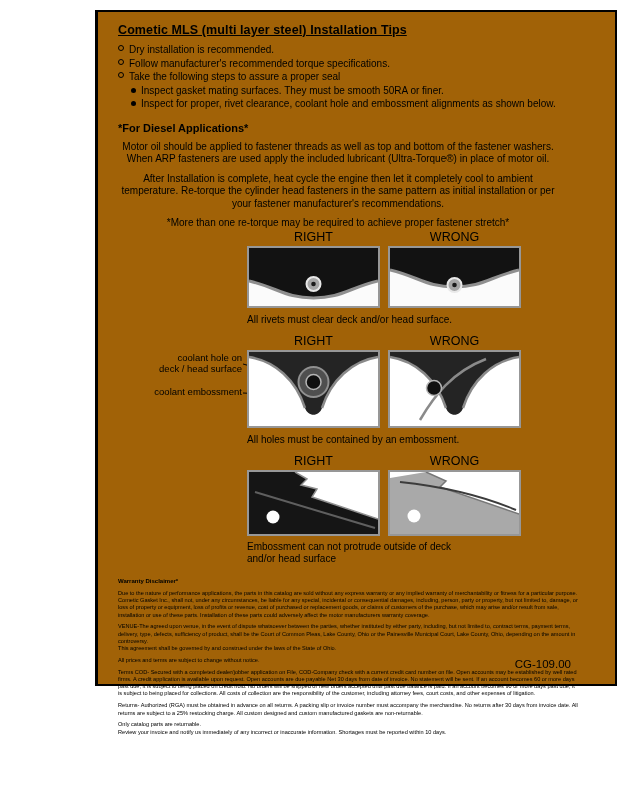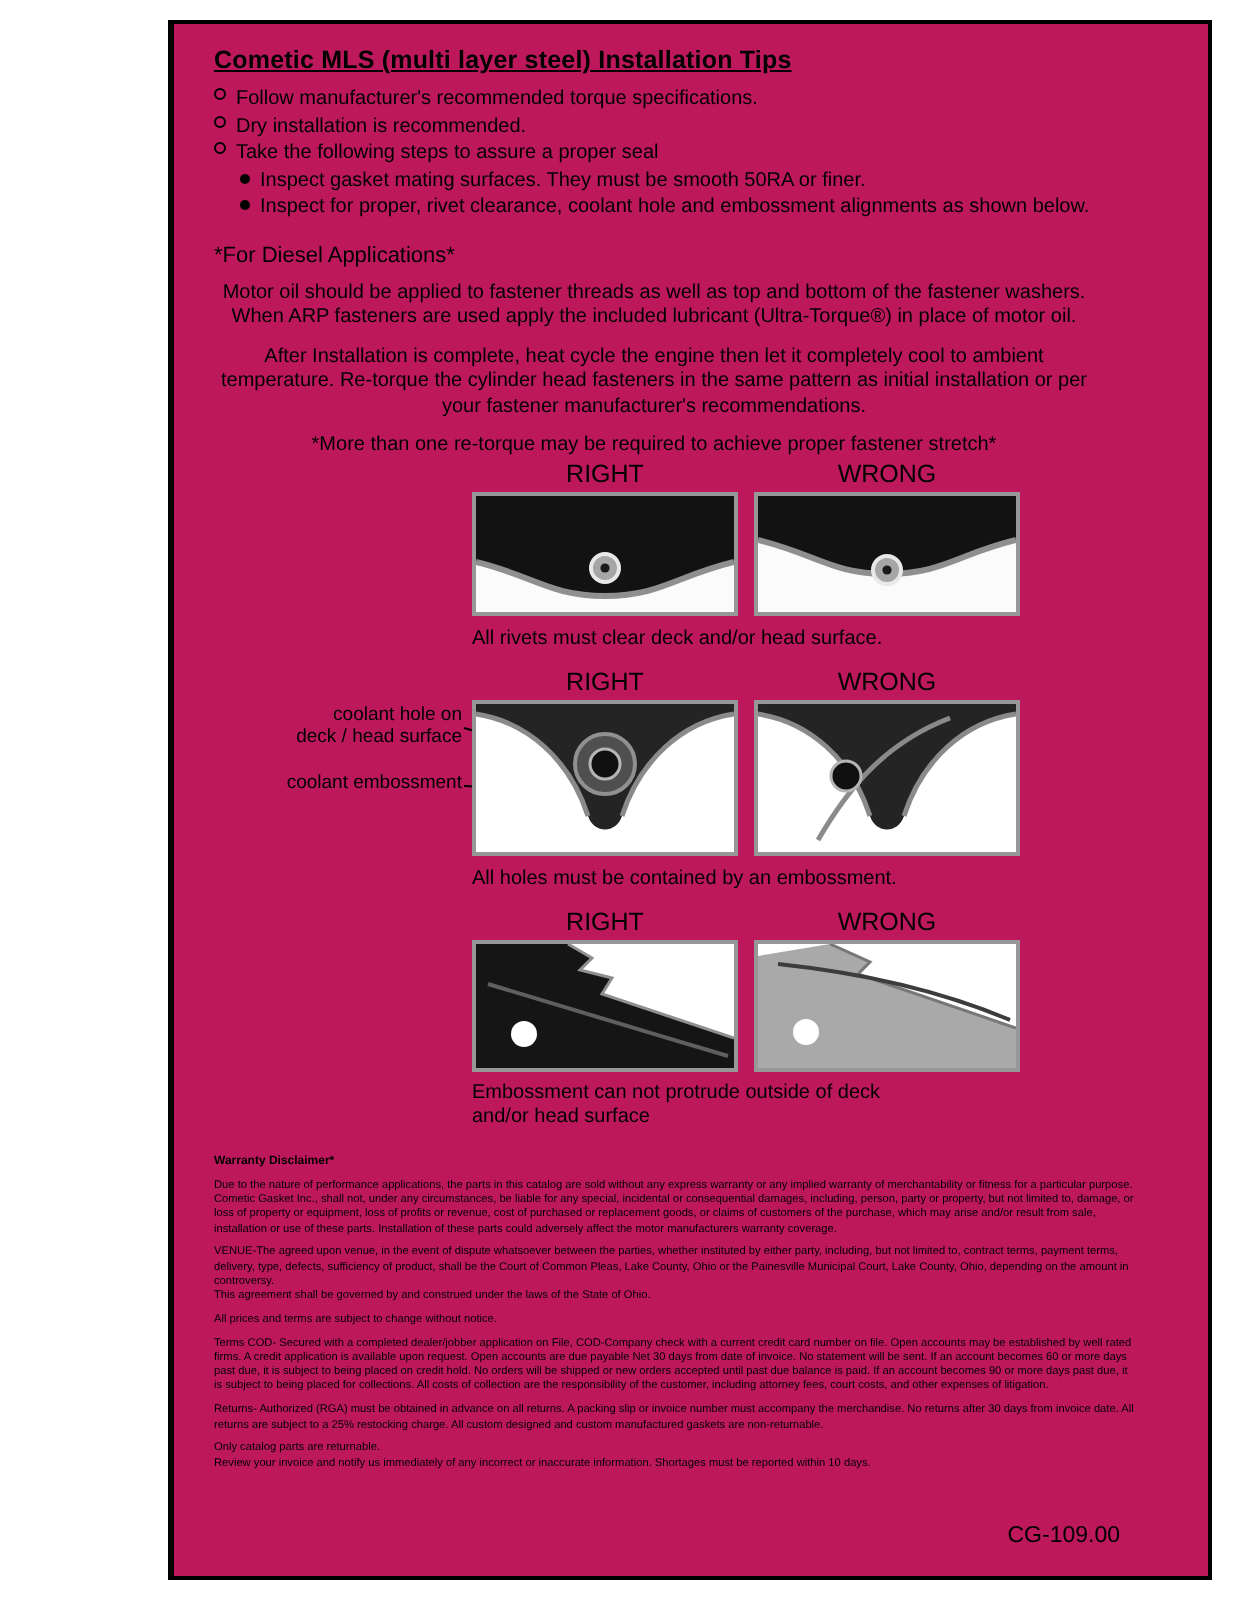--- a/index.html
+++ b/index.html
@@ -1,35 +1,35 @@
 <!DOCTYPE html>
 <html><head>
 <meta charset="utf-8">
 <style>
   html,body{margin:0;padding:0;}
   body{
     width:618px;height:800px;background:#ffffff;color:#000;
     font-family:"Liberation Sans", sans-serif;position:relative;overflow:hidden;
   }
   .frame{
-    position:absolute;left:84px;top:10px;width:522px;height:780px;
-    box-sizing:border-box;background:#be185d;
+    position:absolute;left:95px;top:10px;width:522px;height:676px;
+    box-sizing:border-box;background:#a16207;
     border:2px solid #000;border-left:3px solid #000;
   }
   .title{
     margin:11px 0 7px 20px;font-size:12.5px;font-weight:bold;
     text-decoration:underline;letter-spacing:.1px;
   }
   ul.tips{list-style:none;margin:0 0 0 20px;padding:0;font-size:10px;line-height:1.25;}
   ul.tips>li{margin:0 0 1px 0;}
   ul.subtips{list-style:none;margin:1px 0 0 13px;padding:0;}
   ul.subtips>li{margin:0 0 1px 0;}
   .bullet-hollow{display:inline-block;width:4px;height:4px;border:1px solid #000;border-radius:50%;margin-right:5px;vertical-align:2px;}
   .bullet-solid{display:inline-block;width:5px;height:5px;background:#000;border-radius:50%;margin-right:5px;vertical-align:1px;}
-  .diesel-heading{margin:11px 0 0 20px;font-size:11px;font-weight:normal;}
+  .diesel-heading{margin:11px 0 0 20px;font-size:11px;font-weight:bold;}
   p.body{margin:7px 0 0 20px;width:440px;font-size:10px;line-height:1.25;text-align:center;}
   
   .diagrams{position:absolute;left:0;top:218px;width:100%;height:346px;padding-left:14px;}
   .dr-labels{position:absolute;left:149px;width:274px;display:flex;justify-content:space-between;font-size:12.5px;}
   .dr-labels span{width:133px;text-align:center;}
   .diag-img{position:absolute;width:133px;box-sizing:border-box;border:2px solid #979797;background:#fff;overflow:hidden;}
   .diag-img svg{display:block;}
   .caption{position:absolute;left:149px;font-size:10px;line-height:1.2;white-space:pre-line;}
   .callout{position:absolute;font-size:9.5px;line-height:1.12;text-align:right;white-space:pre-line;}
   .callout-lines{position:absolute;left:144px;top:126px;}
@@ -40,22 +40,22 @@
   .page-code{position:absolute;right:44px;bottom:14px;font-size:11.5px;}
 </style>
 </head>
 <body>
 
 <div class="frame">
 
   <div class="title">Cometic MLS (multi layer steel) Installation Tips</div>
 
   <ul class="tips">
+    <li><span class="bullet-hollow"></span><span>Dry installation is recommended.</span></li>
     <li><span class="bullet-hollow"></span><span>Follow manufacturer's recommended torque specifications.</span></li>
-    <li><span class="bullet-hollow"></span><span>Dry installation is recommended.</span></li>
     <li><span class="bullet-hollow"></span><span>Take the following steps to assure a proper seal</span>
       <ul class="subtips">
         <li><span class="bullet-solid"></span><span>Inspect gasket mating surfaces.  They must be smooth 50RA or finer.</span></li>
         <li><span class="bullet-solid"></span><span>Inspect for proper, rivet clearance, coolant hole and embossment alignments as shown below.</span></li>
       </ul>
     </li>
   </ul>
 
   <div class="diesel-heading">*For Diesel Applications*</div>
   <p class="body">Motor oil should be applied to fastener threads as well as top and bottom of the fastener washers. When ARP fasteners are used apply the included lubricant (Ultra-Torque®) in place of motor oil.</p>

